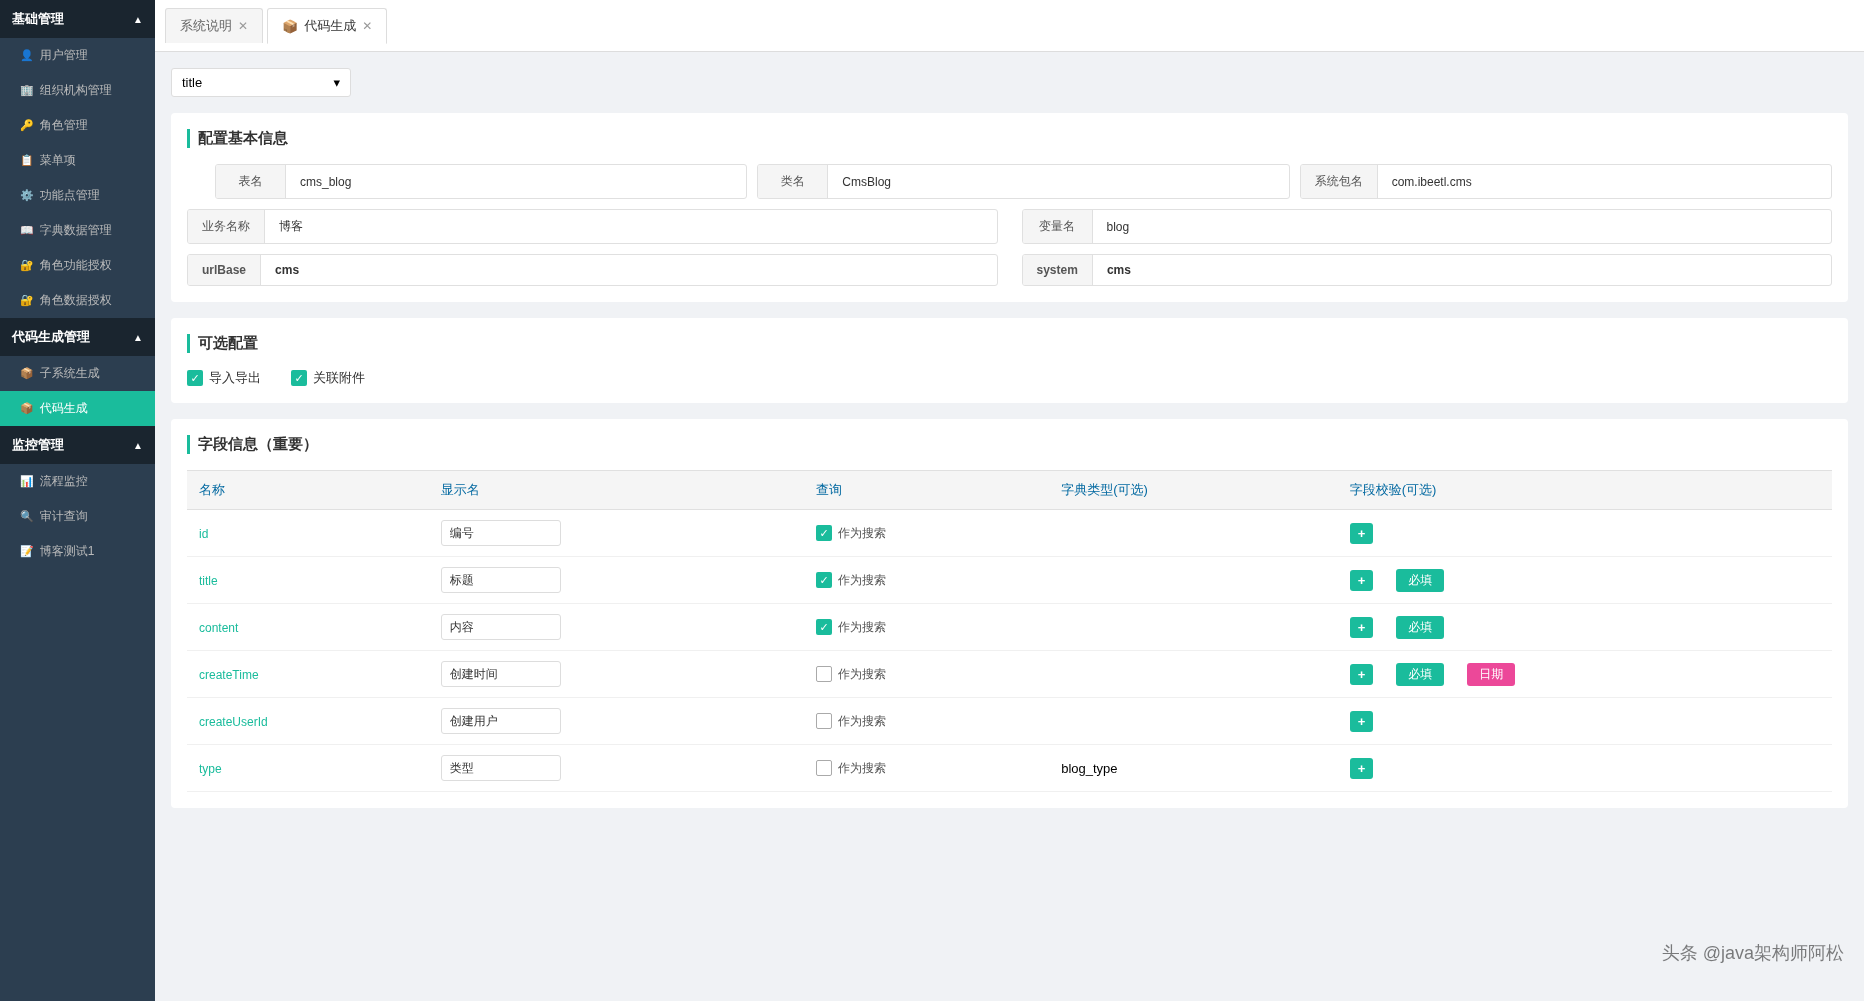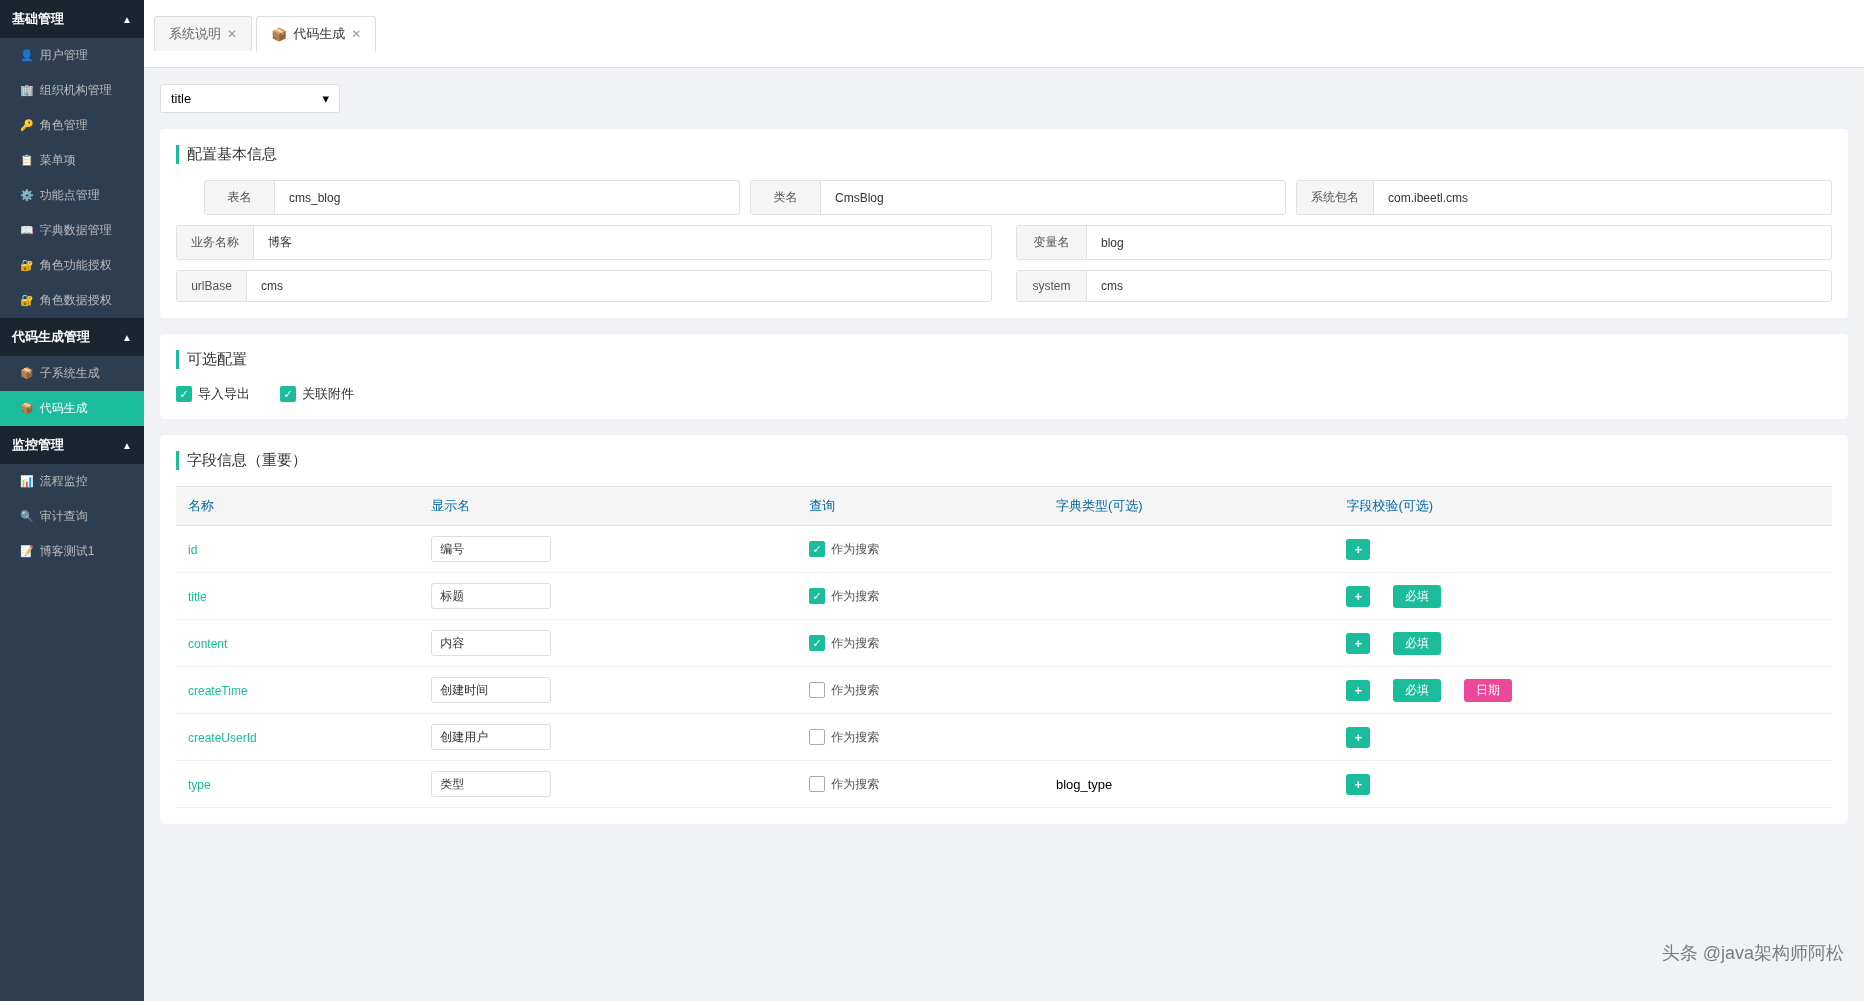--- a/index.html
+++ b/index.html
@@ -1,20 +1,20 @@
 <!DOCTYPE html>
 <html><head>
   <meta charset="utf-8">
   <style>
     * { box-sizing: border-box; margin: 0; padding: 0; }
     body { font-family: 'Microsoft YaHei', Arial, sans-serif; font-size: 13px; background: #f0f2f5; display: flex; height: 100vh; overflow: hidden; }
 
     
     .sidebar {
-      width: 144px;
+      width: 155px;
       background: #2c3e50;
       color: #ccc;
       display: flex;
       flex-direction: column;
       flex-shrink: 0;
       overflow-y: auto;
     }
     .sidebar-group-header {
       display: flex;
       align-items: center;
@@ -45,21 +45,21 @@
       display: flex;
       flex-direction: column;
       overflow: hidden;
     }
 
     
     .tabs-bar {
       display: flex;
       background: #fff;
       border-bottom: 1px solid #ddd;
-      padding: 16px 10px;
+      padding: 8px 10px;
       align-items: flex-end;
       min-height: 38px;
     }
     .tab {
       display: flex;
       align-items: center;
       padding: 8px 14px;
       font-size: 13px;
       cursor: pointer;
       border: 1px solid #ddd;
@@ -113,21 +113,21 @@
 
     
     .section {
       background: #fff;
       border-radius: 4px;
       padding: 16px;
       margin-bottom: 16px;
     }
     .section-title {
       font-size: 15px;
-      font-weight: normal;
+      font-weight: bold;
       color: #333;
       margin-bottom: 16px;
       padding-left: 8px;
       border-left: 3px solid #1abc9c;
     }
 
     
     .info-grid {
       display: grid;
       grid-template-columns: repeat(3, 1fr);
@@ -386,21 +386,21 @@
         <div class="info-cell">
           <div class="info-label">业务名称</div>
           <div class="info-value">博客</div>
         </div>
         <div class="info-cell">
           <div class="info-label">变量名</div>
           <div class="info-value">blog</div>
         </div>
       </div>
 
-      <div class="info-row-2" style="margin-top:10px;">
+      <div class="info-row-2" style="margin-top:10px;font-weight:bold;">
         <div class="info-cell">
           <div class="info-label">urlBase</div>
           <div class="info-value">cms</div>
         </div>
         <div class="info-cell">
           <div class="info-label">system</div>
           <div class="info-value">cms</div>
         </div>
       </div>
     </div>

